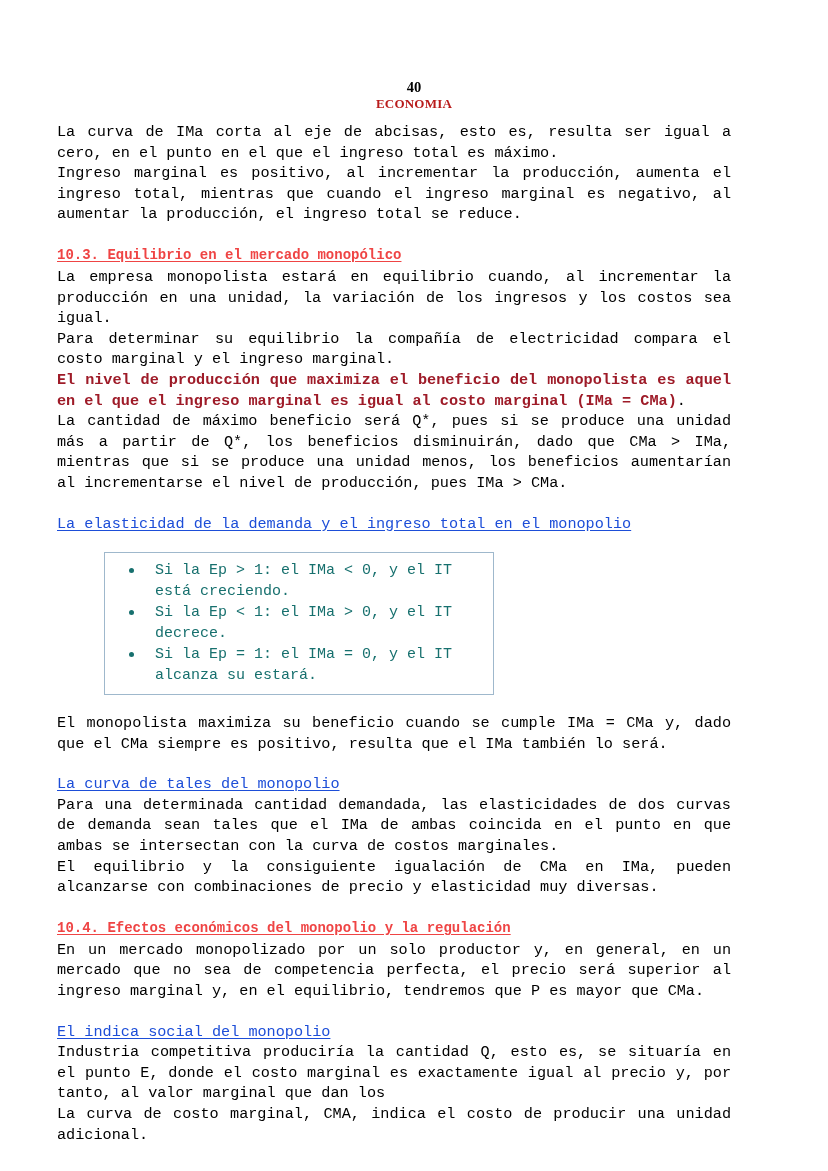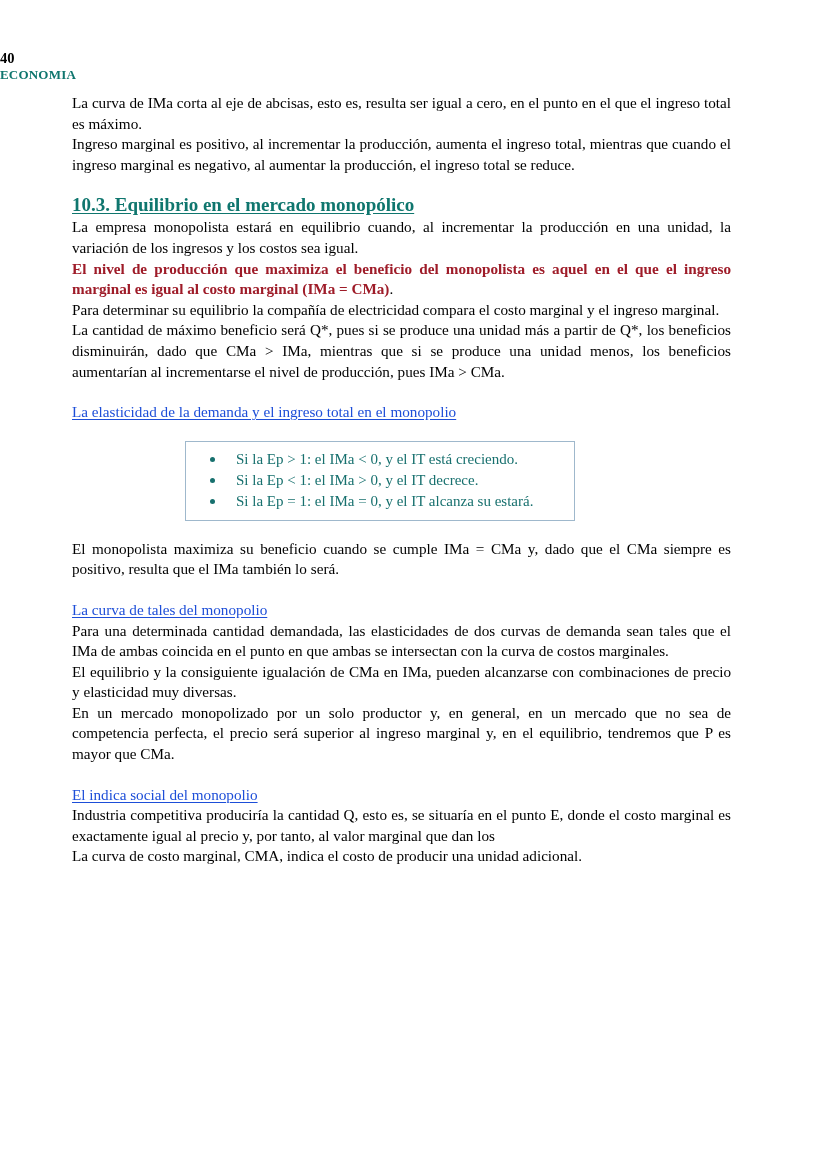--- a/index.html
+++ b/index.html
@@ -16,56 +16,58 @@
     overflow: hidden;
   }
   .page {
     position: relative;
     width: 828px;
     height: 1171px;
     background: #ffffff;
     box-sizing: border-box;
   }
   .page-header {
-    padding-top: 50px;
+    text-align: center;
+    padding-top: 79px;
   }
   .page-number {
     font-size: 14.5px;
     font-weight: bold;
     line-height: 17px;
     color: #000000;
   }
   .course-title {
     font-size: 13px;
     font-weight: bold;
     line-height: 16px;
-    color: #0f766e;
+    color: #b91c1c;
     letter-spacing: 0.2px;
   }
   .body-wrap {
     margin-top: 10px;
-    padding-left: 72px;
+    padding-left: 57px;
     padding-right: 97px;
+    font-family: Liberation Mono, monospace;
   }
   p.para {
     margin: 0;
     font-size: 15.2px;
     line-height: 20.6px;
     text-align: justify;
     text-justify: inter-word;
     color: #000000;
   }
   .sec-heading {
     margin: 0;
     margin-top: 19px;
     margin-bottom: 1px;
-    font-size: 19px;
+    font-size: 14px;
     font-weight: bold;
     line-height: 22px;
-    color: #0f766e;
+    color: #ef4444;
     text-decoration: underline;
     text-underline-offset: 2px;
   }
   .sub-heading {
     margin: 0;
     font-size: 15.2px;
     line-height: 20.6px;
     color: #1d4ed8;
     text-decoration: underline;
     text-underline-offset: 2px;
@@ -82,21 +84,21 @@
     color: #000000;
     font-weight: normal;
   }
   .callout-wrap {
     margin-top: 18px;
     margin-bottom: 18px;
     display: flex;
     justify-content: flex-start;
   }
   .callout-box {
-    margin-left: 113px;
+    margin-left: 47px;
     width: 390px;
     border: 1px solid #9FB8CC;
     background: #ffffff;
     padding: 7px 10px 8px 10px;
     box-sizing: border-box;
   }
   ul.callout-list {
     margin: 0;
     padding: 0;
     list-style: none;
@@ -132,23 +134,23 @@
   <div class="body-wrap">
 
     <p class="para">La curva de IMa corta al eje de abcisas, esto es, resulta ser igual a cero, en el punto en el que el ingreso total es máximo.</p>
 
     <p class="para">Ingreso marginal es positivo, al incrementar la producción, aumenta el ingreso total, mientras que cuando el ingreso marginal es negativo, al aumentar la producción, el ingreso total se reduce.</p>
 
     <h2 class="sec-heading">10.3. Equilibrio en el mercado monopólico </h2>
 
     <p class="para">La empresa monopolista estará en equilibrio cuando, al incrementar la producción en una unidad, la variación de los ingresos y los costos sea igual.</p>
 
+    <p class="para">Para determinar su equilibrio la compañía de electricidad compara el costo marginal y el ingreso marginal.</p>
+
     <p class="para"><span class="emph-red">El nivel de producción que maximiza el beneficio del monopolista es aquel en el que el ingreso marginal es igual al costo marginal (IMa = CMa)</span><span class="tail-black">.</span></p>
-
-    <p class="para">Para determinar su equilibrio la compañía de electricidad compara el costo marginal y el ingreso marginal.</p>
 
     <p class="para">La cantidad de máximo beneficio será Q*, pues si se produce una unidad más a partir de Q*, los beneficios disminuirán, dado que CMa &gt; IMa, mientras que si se produce una unidad menos, los beneficios aumentarían al incrementarse el nivel de producción, pues IMa &gt; CMa.</p>
 
     <div class="sub-heading-block">
       <p class="sub-heading">La elasticidad de la demanda y el ingreso total en el monopolio </p>
     </div>
 
     <div class="callout-wrap">
       <div class="callout-box">
         <ul class="callout-list">
@@ -164,20 +166,21 @@
     <div class="sub-heading-block">
       <p class="sub-heading">La curva de tales del monopolio</p>
     </div>
 
     <p class="para">Para una determinada cantidad demandada, las elasticidades de dos curvas de demanda sean tales que el IMa de ambas coincida en el punto en que ambas se intersectan con la curva de costos marginales.</p>
 
     <p class="para">El equilibrio y la consiguiente igualación de CMa en IMa, pueden alcanzarse con combinaciones de precio y elasticidad muy diversas.</p>
 
 
 
+    <h2 class="sec-heading">10.4. Efectos económicos del monopolio y la regulación </h2>
 
     <p class="para">En un mercado monopolizado por un solo productor y, en general, en un mercado que no sea de competencia perfecta, el precio será superior al ingreso marginal y, en el equilibrio, tendremos que P es mayor que CMa.</p>
 
 
     <div class="sub-heading-block">
       <p class="sub-heading">El indica social del monopolio</p>
     </div>
 
     <p class="para">Industria competitiva produciría la cantidad Q, esto es, se situaría en el punto E, donde el costo marginal es exactamente igual al precio y, por tanto, al valor marginal que dan los</p>
 

